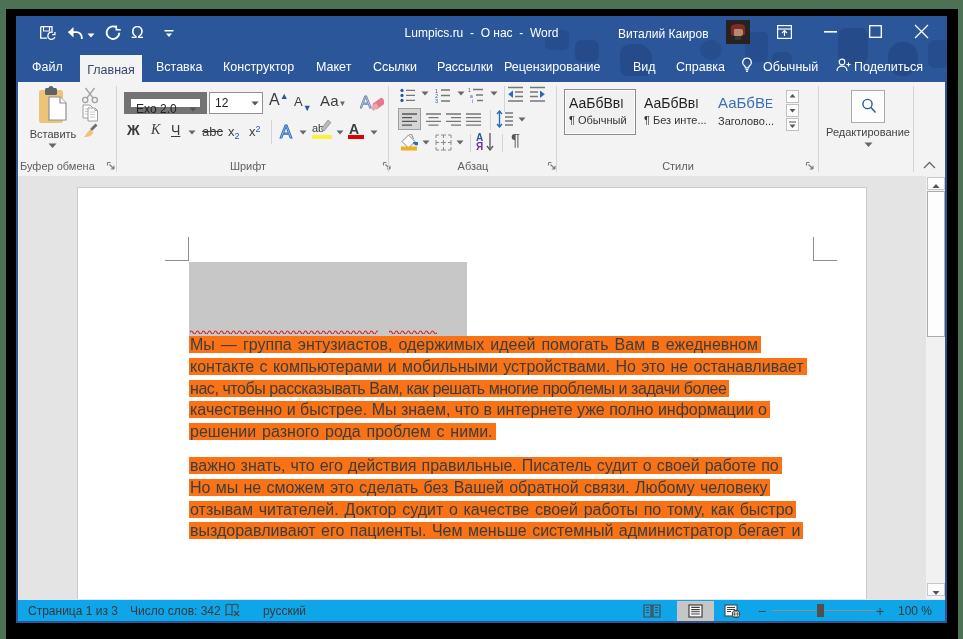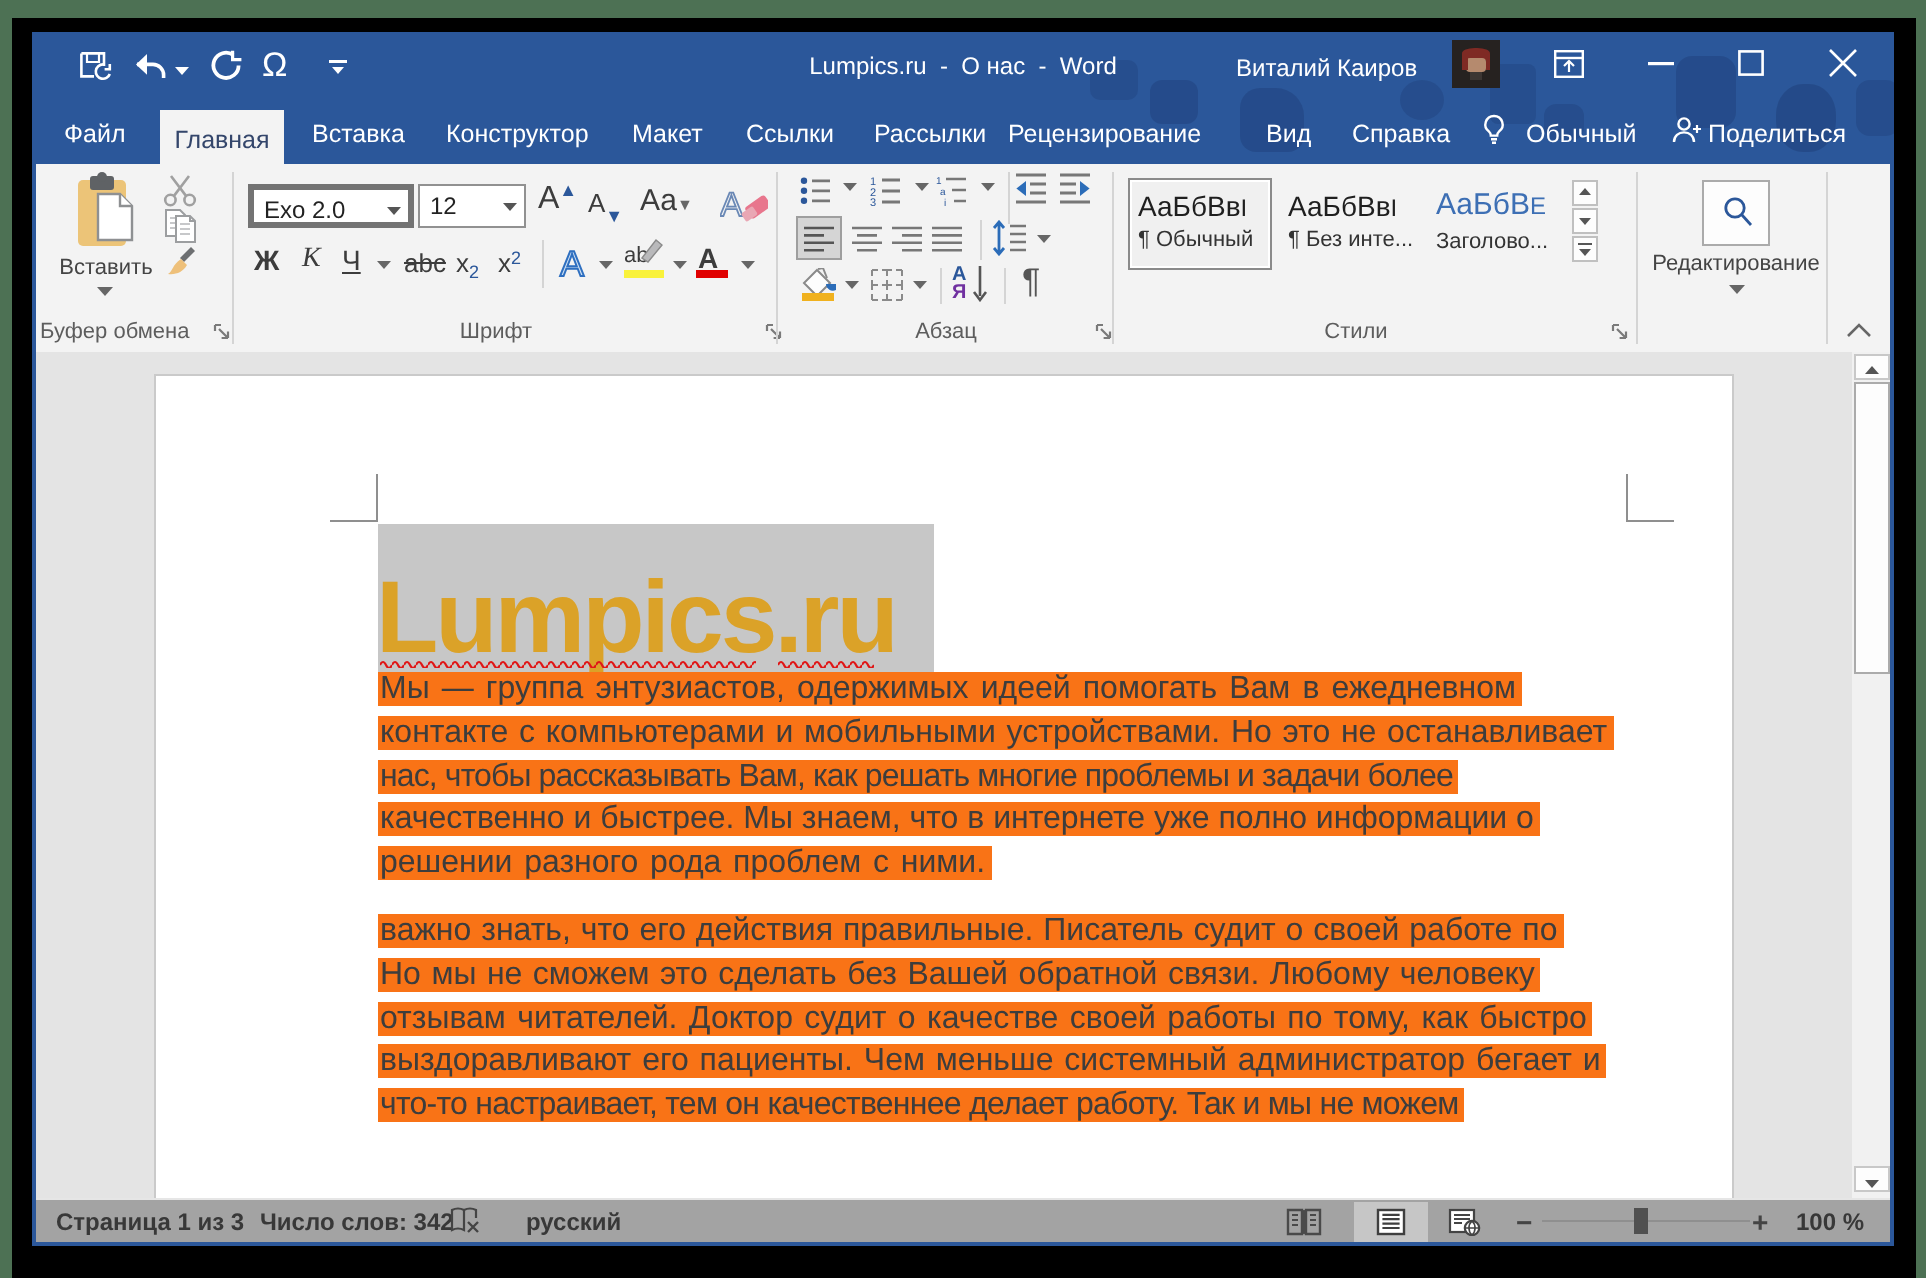--- a/index.html
+++ b/index.html
@@ -20,21 +20,21 @@
   
   .ribbon { position:absolute; left:2px; top:66px; width:927px; height:94px; background:#f3f3f3; font-size:11px; color:#444; }
   .glabel { position:absolute; top:78px; font-size:11px; color:#5d5d5d; }
   .gsep { position:absolute; top:4px; width:1px; height:86px; background:#d4d4d4; }
   .launcher { position:absolute; top:79px; width:10px; height:10px; }
   
   .canvas { position:absolute; left:2px; top:160px; width:927px; height:423px; background:#e4e4e4; overflow:hidden; }
   .page { position:absolute; left:59px; top:11px; width:790px; height:412px; background:#fff; border:1px solid #cacaca; border-bottom:none; }
   .scrollcol { position:absolute; left:908px; top:0px; width:19px; height:423px; background:#f1f1f1; }
   
-  .status { position:absolute; left:2px; top:583px; width:927px; height:22px; background:#a3a3a3; font-size:12px; color:#383838; border-top:1px solid #e6e6e6;font-weight:bold; }
+  .status { position:absolute; left:2px; top:583px; width:927px; height:22px; background:#0ea5e9; font-size:12px; color:#383838; border-top:1px solid #e6e6e6; }
   .hl { background:#f97316; padding:0 3px 0 1px; margin-left:-1px; }
 </style>
 </head>
 <body>
 <div class="blackframe"></div>
 <div class="win">
   <div class="abs" style="left:0;top:0;width:931px;height:66px;overflow:hidden;">
     <div class="abs" style="left:529px;top:14px;width:24px;height:20px;background:rgba(0,0,35,0.10);border-radius:5px;"></div>
     <div class="abs" style="left:559px;top:24px;width:24px;height:22px;background:rgba(0,0,35,0.13);border-radius:6px;"></div>
     <div class="abs" style="left:604px;top:28px;width:32px;height:32px;background:rgba(0,0,35,0.13);border-radius:10px 14px 8px 8px;"></div>
@@ -147,21 +147,21 @@
     <svg class="abs" style="left:63px;top:41px" width="19" height="19" viewBox="0 0 19 19">
       <path d="M11 8 L16.5 2.5 L14.5 0.5 L9 6z" fill="#6d6f71"></path>
       <path d="M9.5 6.5 l3 3 c-2 3.5-5.5 5-9.5 4.5 c2.5-1.5 2-4.5 6.5-7.5z" fill="#eec07a"></path>
     </svg>
     <div class="gsep" style="left:98px;"></div>
     <div class="glabel" style="left:2px;width:78px;text-align:left;">Буфер обмена</div>
     <svg class="launcher" style="left:88px;" width="10" height="10" viewBox="0 0 10 10" fill="none" stroke="#7a7a7a" stroke-width="1.1">
         <path d="M1.5 1.5 h3 M1.5 1.5 v3 M3.5 3.5 L8 8 M8 8 v-3.2 M8 8 h-3.2"></path>
       </svg>
 
-    <div class="abs" style="left:106px;top:10px;width:83px;height:22px;background:#fff;border:3px solid #737373;">
+    <div class="abs" style="left:106px;top:10px;width:83px;height:22px;background:#fff;border:7px solid #737373;">
       <div style="font-size:12px;color:#222;padding:3px 0 0 5px;">Exo 2.0</div>
       <svg class="abs" style="right:3px;top:8px" width="8" height="6" viewBox="0 0 8 6" fill="#555">
           <path d="M0.5 0.5 l3.5 4 3.5-4z"></path>
         </svg>
     </div>
     <div class="abs" style="left:191px;top:10px;width:54px;height:22px;background:#fff;border:1px solid #919191;">
       <div style="font-size:12px;color:#222;padding:3px 0 0 5px;">12</div>
       <svg class="abs" style="right:3px;top:8px" width="8" height="6" viewBox="0 0 8 6" fill="#555">
           <path d="M0.5 0.5 l3.5 4 3.5-4z"></path>
         </svg>
@@ -347,21 +347,20 @@
   </div>
   <div class="canvas" id="canvas">
     <div class="page"></div>
 
     <div class="abs" style="left:170px;top:61px;width:1px;height:24px;background:#8f8f8f;"></div>
     <div class="abs" style="left:147px;top:84px;width:24px;height:1px;background:#8f8f8f;"></div>
     <div class="abs" style="left:795px;top:61px;width:1px;height:24px;background:#8f8f8f;"></div>
     <div class="abs" style="left:795px;top:84px;width:24px;height:1px;background:#8f8f8f;"></div>
 
     <div class="abs" style="left:171px;top:86px;width:278px;height:75px;background:#c7c7c7;"></div>
-    <div class="abs" style="left:170px;top:107px;font-size:51px;line-height:51px;font-weight:bold;color:#dba228;letter-spacing:-1.5px;">Lumpics.ru</div>
     <svg class="abs" style="left:172px;top:153px" width="188" height="5">
       <defs>
           <pattern id="wv" width="6" height="5" patternUnits="userSpaceOnUse">
             <path d="M0 3.5 Q1.5 0.5 3 3.5 Q4.5 6.5 6 3.5" fill="none" stroke="#e01616" stroke-width="1.1"></path>
           </pattern>
         </defs>
       <rect width="188" height="5" fill="url(#wv)"></rect>
     </svg>
     <svg class="abs" style="left:371px;top:153px" width="48" height="5">
       <rect width="48" height="5" fill="url(#wv)"></rect>
@@ -371,21 +370,20 @@
       <div><span class="hl" style="word-spacing:1.6px;">Мы — группа энтузиастов, одержимых идеей помогать Вам в ежедневном</span></div>
       <div><span class="hl" style="word-spacing:0.9px;">контакте с компьютерами и мобильными устройствами. Но это не останавливает</span></div>
       <div><span class="hl" style="letter-spacing:-0.44px;">нас, чтобы рассказывать Вам, как решать многие проблемы и задачи более</span></div>
       <div><span class="hl">качественно и быстрее. Мы знаем, что в интернете уже полно информации о</span></div>
       <div><span class="hl" style="word-spacing:1.4px;">решении разного рода проблем с ними.</span></div>
       <div style="height:12px;"></div>
       <div><span class="hl" style="word-spacing:0.5px;">важно знать, что его действия правильные. Писатель судит о своей работе по</span></div>
       <div><span class="hl" style="word-spacing:0.8px;">Но мы не сможем это сделать без Вашей обратной связи. Любому человеку</span></div>
       <div><span class="hl" style="word-spacing:1.25px;">отзывам читателей. Доктор судит о качестве своей работы по тому, как быстро</span></div>
       <div><span class="hl" style="word-spacing:1.0px;margin-top:28px;">выздоравливают его пациенты. Чем меньше системный администратор бегает и</span></div>
-      <div><span class="hl" style="letter-spacing:-0.37px;">что-то настраивает, тем он качественнее делает работу. Так и мы не можем</span></div>
     </div>
 
     <div class="scrollcol"></div>
     <div class="abs" style="left:909px;top:1px;width:18px;height:13px;background:#fdfdfd;border:1px solid #c8c8c8;"><svg width="16" height="11" viewBox="0 0 16 11" fill="#555">
           <path d="M4.5 7 l3.5-4 3.5 4z"></path>
         </svg></div>
     <div class="abs" style="left:909px;top:15px;width:18px;height:146px;background:#fdfdfd;border:1px solid #ababab;"></div>
     <div class="abs" style="left:909px;top:407px;width:18px;height:13px;background:#fdfdfd;border:1px solid #c8c8c8;"><svg width="16" height="11" viewBox="0 0 16 11" fill="#555">
           <path d="M4.5 4 l3.5 4 3.5-4z"></path>
         </svg></div>

